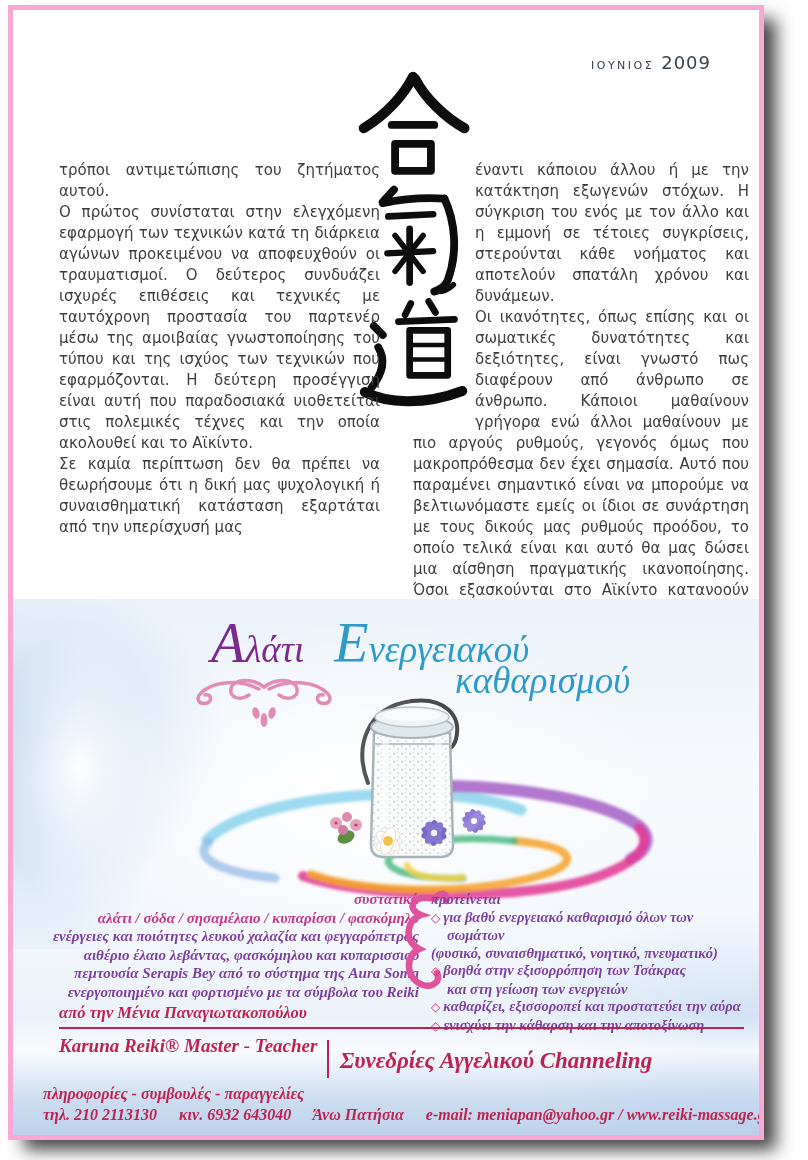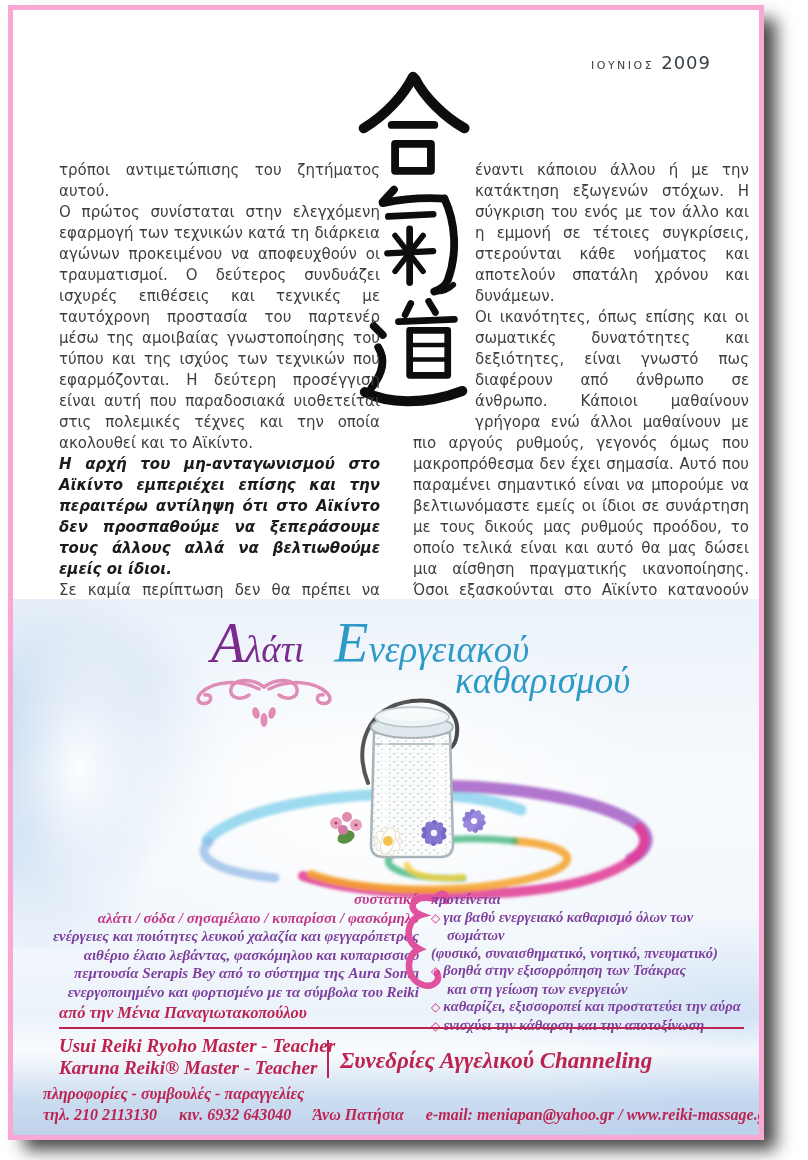--- a/index.html
+++ b/index.html
@@ -112,21 +112,20 @@
       <path d="M47,55 L81,55" stroke-width="4"></path>
       <path d="M15,25 L23,33" stroke-width="7"></path>
       <path d="M19,44 C25,54 24,66 13,80" stroke-width="7"></path>
       <path d="M7,84 C26,94 60,96 94,83" stroke-width="9"></path>
     </svg>
   </div>
 
   <div class="col col-left">
     <p>τρόποι αντιμετώπισης του ζητήματος αυτού.</p>
     <p>Ο πρώτος συνίσταται στην ελεγχόμενη εφαρμογή των τεχνικών κατά τη διάρκεια αγώνων προκειμένου να αποφευχθούν οι τραυματισμοί. Ο δεύτερος συνδυάζει ισχυρές επιθέσεις και τεχνικές με ταυτόχρονη προστασία του παρτενέρ μέσω της αμοιβαίας γνωστοποίησης του τύπου και της ισχύος των τεχνικών που εφαρμόζονται. Η δεύτερη προσέγγιση είναι αυτή που παραδοσιακά υιοθετείται στις πολεμικές τέχνες και την οποία ακολουθεί και το Αϊκίντο.</p>
-    <p class="emph">Η αρχή του μη-ανταγωνισμού στο Αϊκίντο εμπεριέχει επίσης και την περαιτέρω αντίληψη ότι στο Αϊκίντο δεν προσπαθούμε να ξεπεράσουμε τους άλλους αλλά να βελτιωθούμε εμείς οι ίδιοι.</p>
     <p>Σε καμία περίπτωση δεν θα πρέπει να θεωρήσουμε ότι η δική μας ψυχολογική ή συναισθηματική κατάσταση εξαρτάται από την υπερίσχυσή μας</p>
   </div>
 
   <div class="col col-right">
     <div class="cal-spacer"></div>
     <p>έναντι κάποιου άλλου ή με την κατάκτηση εξωγενών στόχων. Η σύγκριση του ενός με τον άλλο και η εμμονή σε τέτοιες συγκρίσεις, στερούνται κάθε νοήματος και αποτελούν σπατάλη χρόνου και δυνάμεων.</p>
     <p>Οι ικανότητες, όπως επίσης και οι σωματικές δυνατότητες και δεξιότητες, είναι γνωστό πως διαφέρουν από άνθρωπο σε άνθρωπο. Κάποιοι μαθαίνουν γρήγορα ενώ άλλοι μαθαίνουν με πιο αργούς ρυθμούς, γεγονός όμως που μακροπρόθεσμα δεν έχει σημασία. Αυτό που παραμένει σημαντικό είναι να μπορούμε να βελτιωνόμαστε εμείς οι ίδιοι σε συνάρτηση με τους δικούς μας ρυθμούς προόδου, το οποίο τελικά είναι και αυτό θα μας δώσει μια αίσθηση πραγματικής ικανοποίησης. Όσοι εξασκούνται στο Αϊκίντο κατανοούν και ενσαρκώνουν την βασική αντίληψη του Μοριχέϊ Ουεσίμπα, ο οποίος πίστευε ότι η προσπάθεια νίκης και επικράτησης έναντι των άλλων είναι απολύτως μάταιη.</p>
   </div>
 
   <div class="ad">
@@ -246,21 +245,20 @@
       <div class="benefit-cont-flush">(φυσικό, συναισθηματικό, νοητικό, πνευματικό)</div>
       <div class="benefit-item"><span class="bullet">◇</span><span>βοηθά στην εξισορρόπηση των Τσάκρας</span></div>
       <div class="benefit-cont-indent">και στη γείωση των ενεργειών</div>
       <div class="benefit-item"><span class="bullet">◇</span><span>καθαρίζει, εξισσοροπεί και προστατεύει την αύρα</span></div>
       <div class="benefit-item"><span class="bullet">◇</span><span>ενισχύει την κάθαρση και την αποτοξίνωση</span></div>
     </div>
 
     <div class="by-line serif-bi crimson">από την Μένια Παναγιωτακοπούλου</div>
     <div class="rule"></div>
     <div class="credentials serif-bi crimson">
-      <div>Usui Reiki Ryoho Master - Teacher</div>
       <div>Karuna Reiki® Master - Teacher</div>
     </div>
     <div class="vbar"></div>
     <div class="sessions serif-bi crimson">Συνεδρίες Αγγελικού Channeling</div>
 
     <div class="info-line serif-bi crimson">πληροφορίες - συμβουλές - παραγγελίες</div>
     <div class="contact-line serif-bi crimson">
       <span>τηλ. 210 2113130</span>
       <span>κιν. 6932 643040</span>
       <span>Άνω Πατήσια</span>

